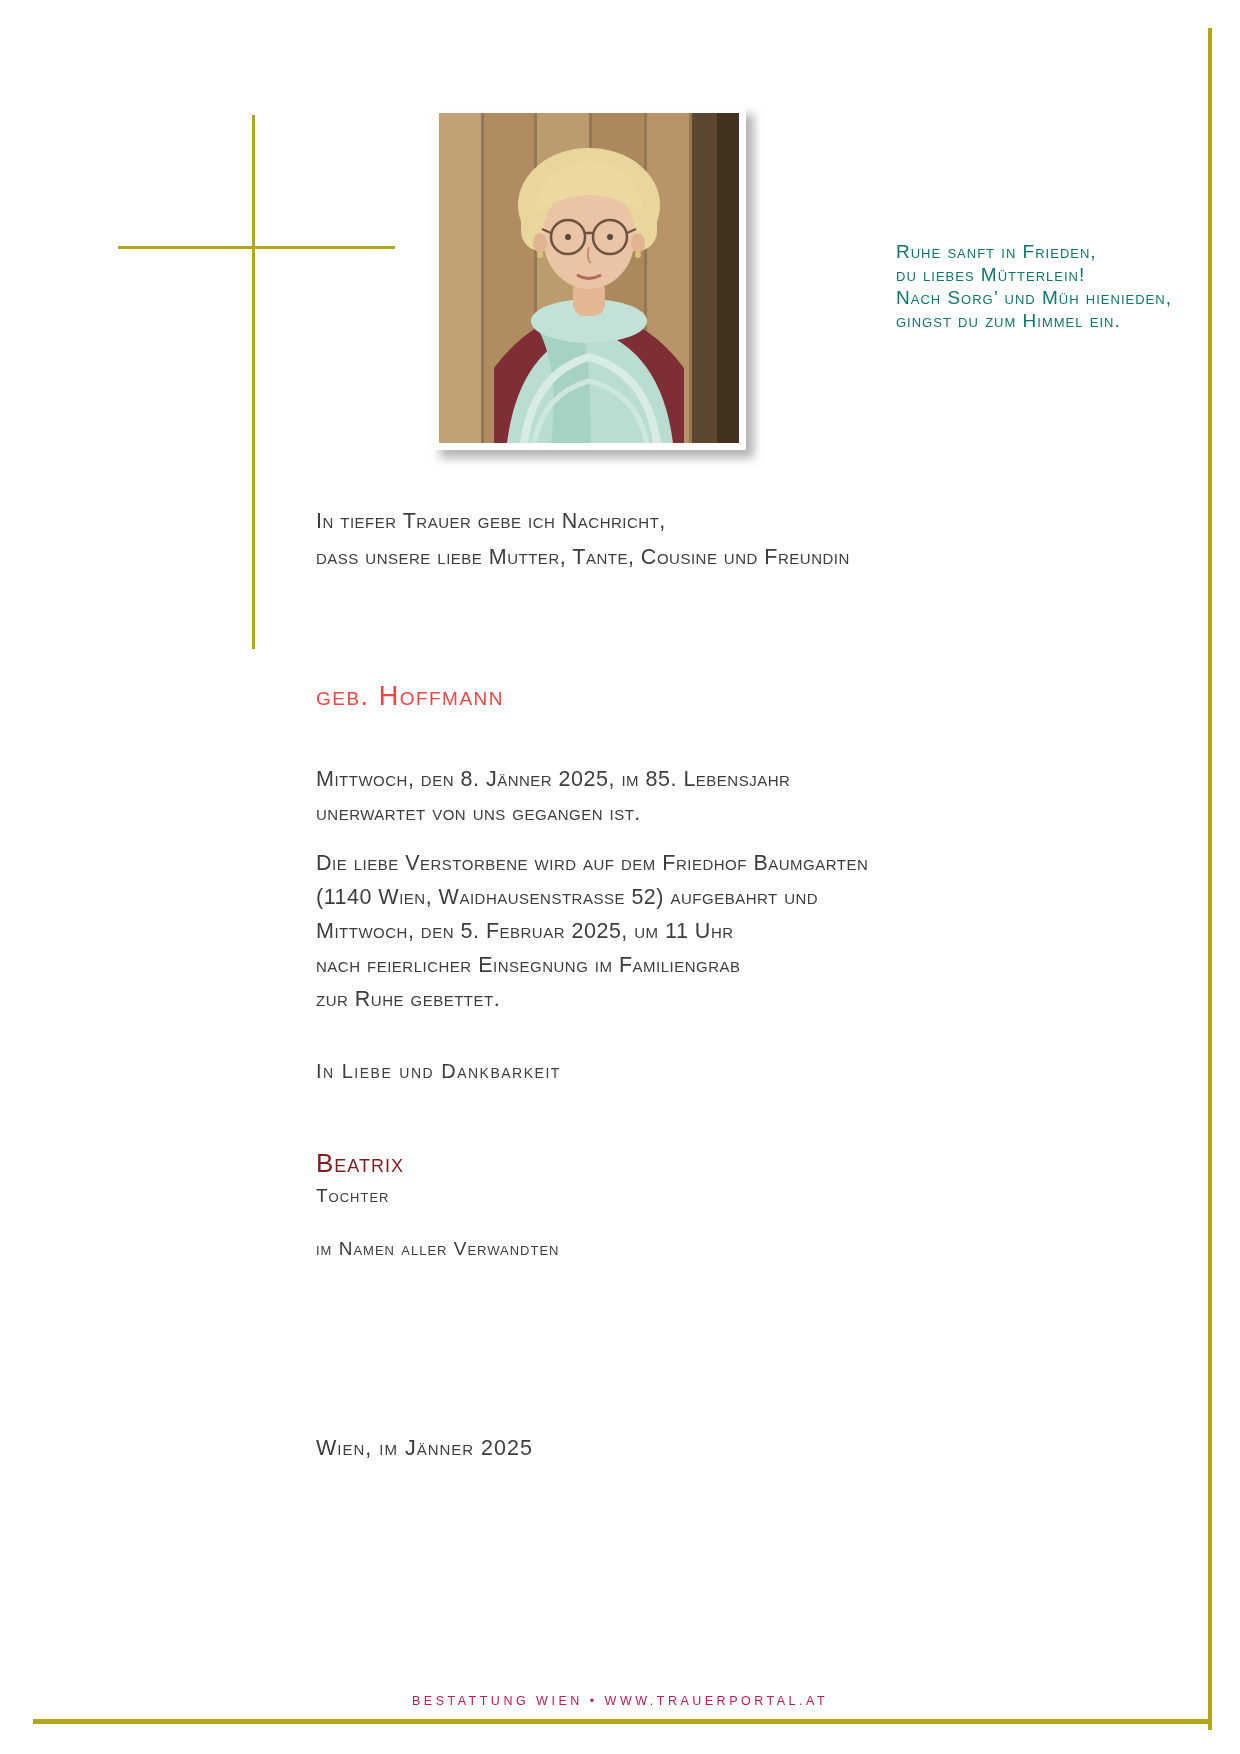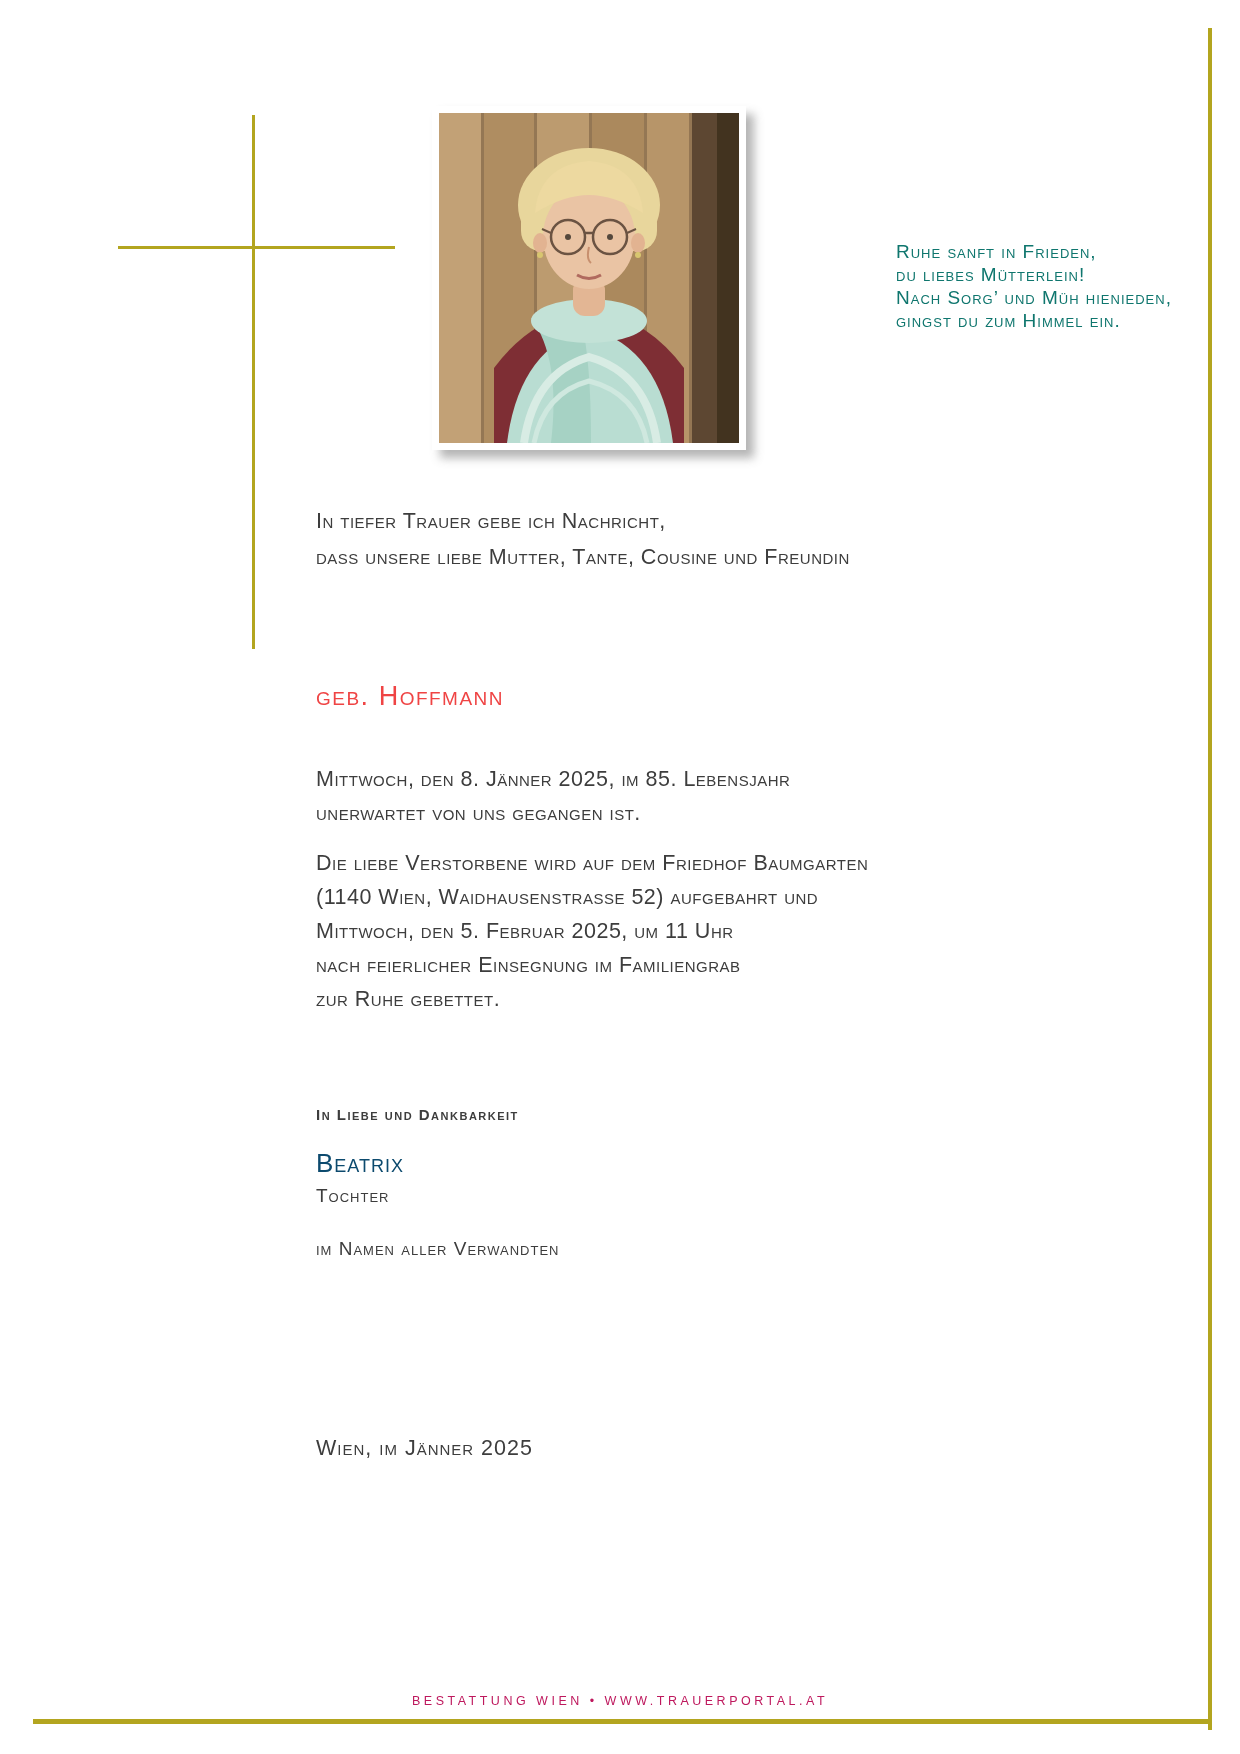--- a/index.html
+++ b/index.html
@@ -67,26 +67,26 @@
   }
   .death{
     position:absolute;left:316px;top:762px;
     font-size:21.5px;line-height:34px;
   }
   .funeral{
     position:absolute;left:316px;top:846px;
     font-size:21.5px;line-height:34px;
   }
   .condolence{
-    position:absolute;left:316px;top:1106px;
-    font-size:15px;letter-spacing:1.5px;font-weight:bold;
+    position:absolute;left:316px;top:1060px;
+    font-size:20px;letter-spacing:1.5px;
   }
   .mourner-name{
     position:absolute;left:316px;top:1148px;
-    font-size:26px;letter-spacing:1px;font-variant:small-caps;color:#0c4a6e;
+    font-size:26px;letter-spacing:1px;font-variant:small-caps;color:#7f1d1d;
   }
   .mourner-relation{
     position:absolute;left:316px;top:1185px;
     font-size:19px;letter-spacing:1px;font-variant:small-caps;
   }
   .on-behalf{
     position:absolute;left:316px;top:1238px;
     font-size:19px;letter-spacing:1px;font-variant:small-caps;
   }
   .place-date{

